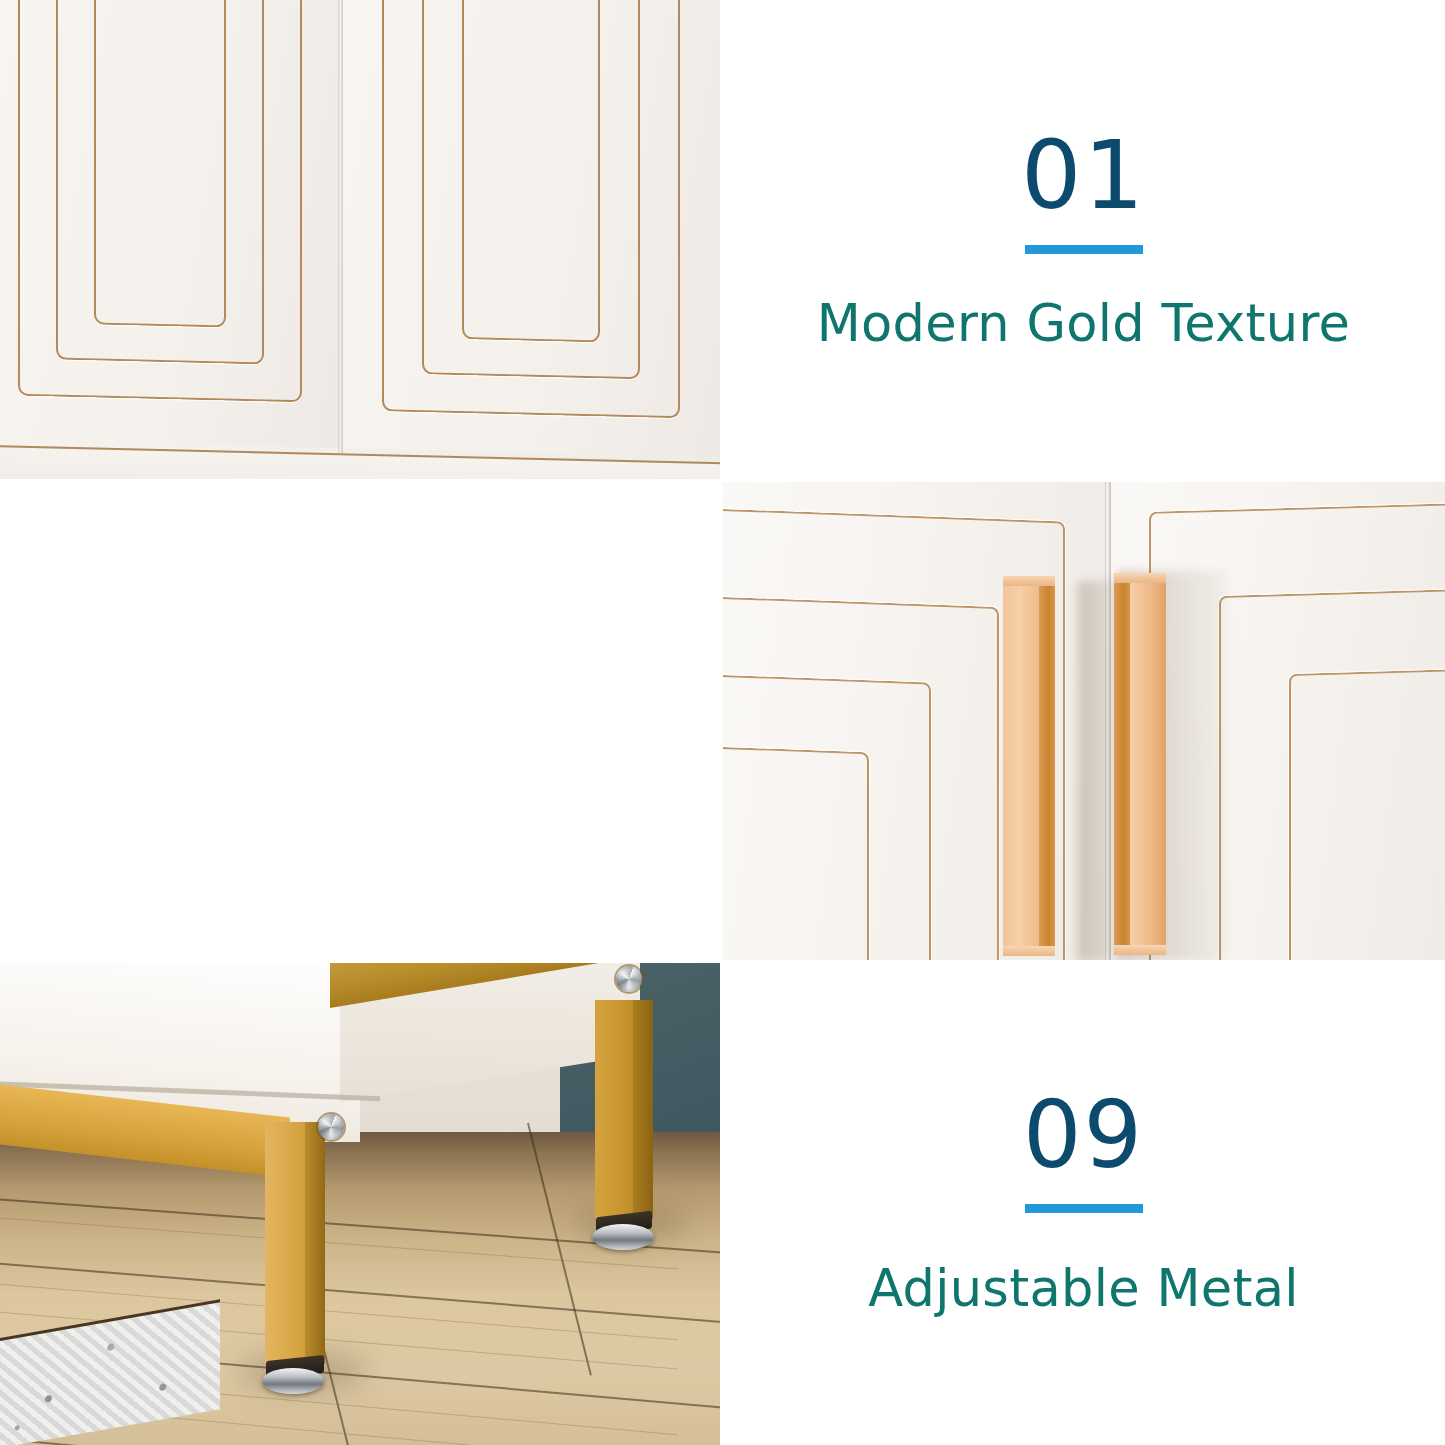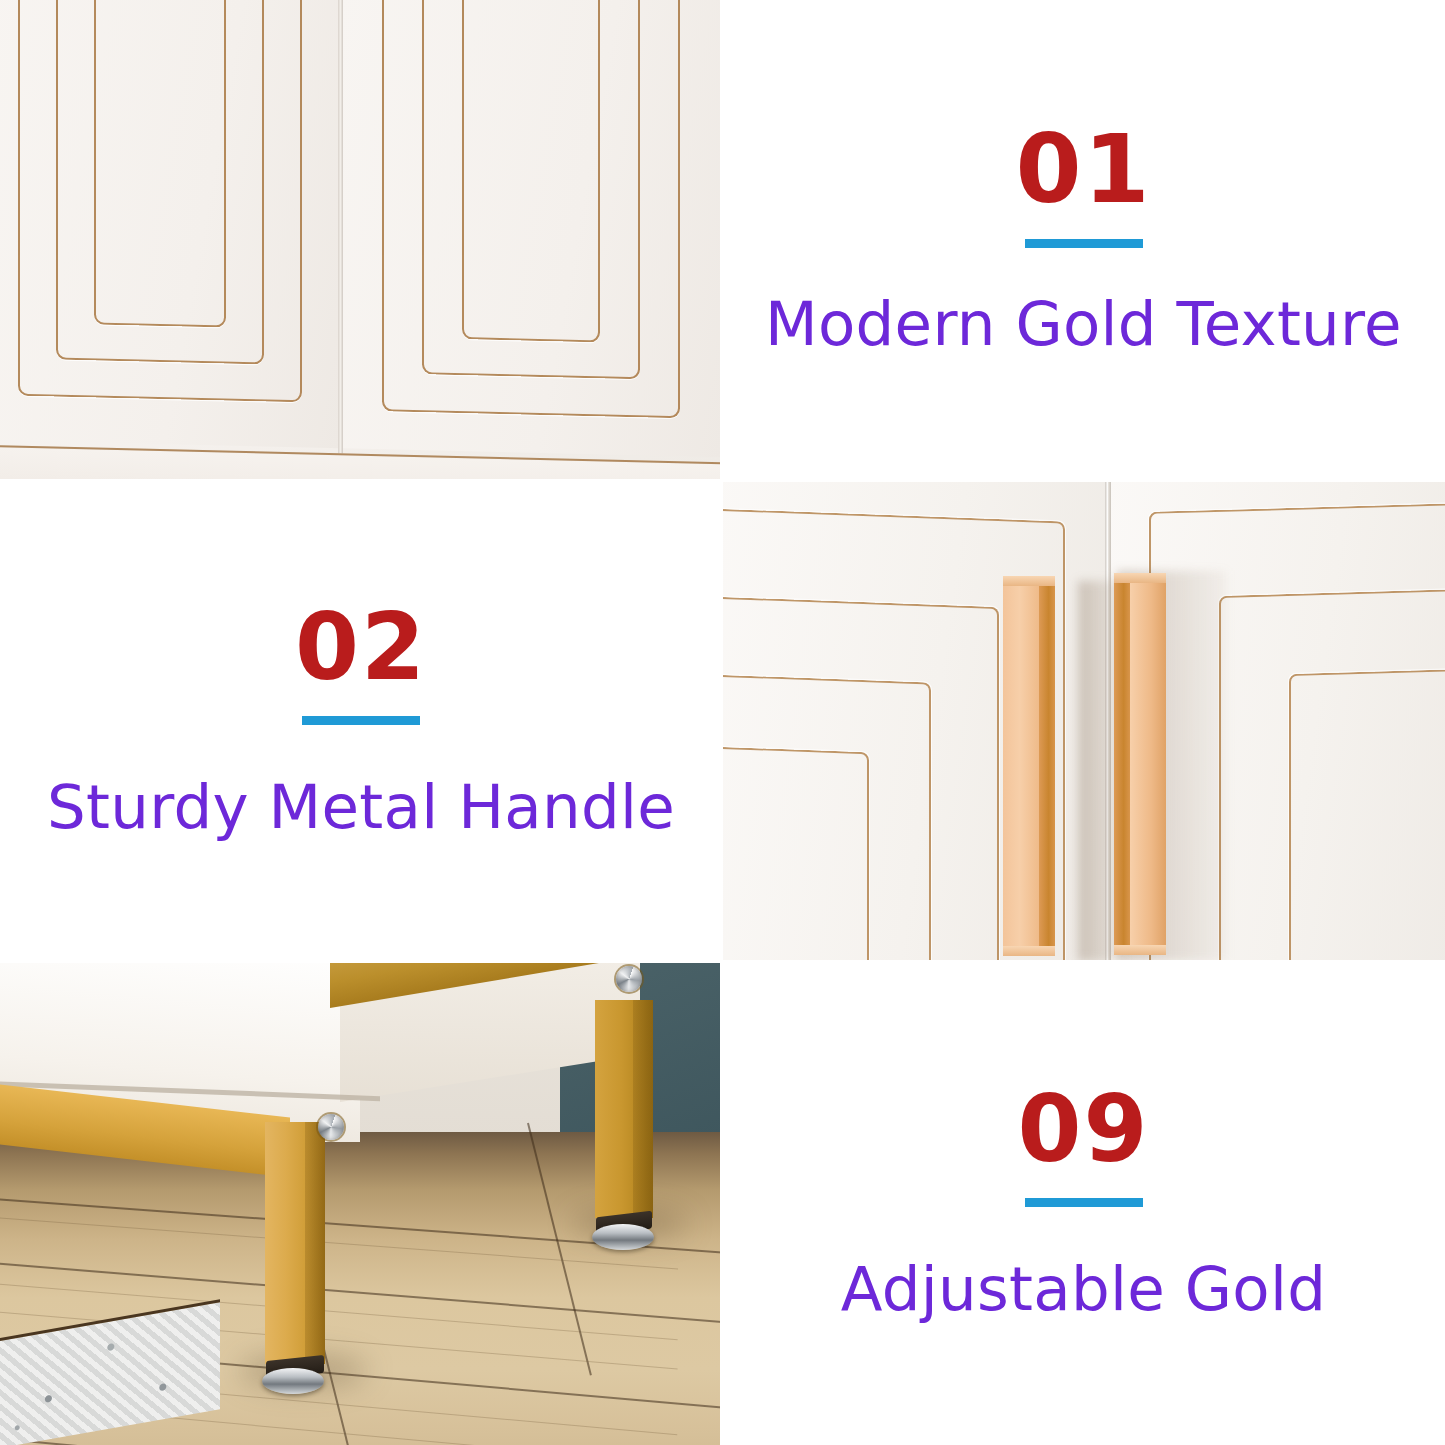--- a/index.html
+++ b/index.html
@@ -28,36 +28,36 @@
   .cell-br { left:722px;top:962px;width:723px; height:483px; }
 
   
   .caption {
     background:#ffffff;
     display:flex; flex-direction:column;
     align-items:center; justify-content:center;
     text-align:center;
   }
   .cap-num {
-    color:#b91c1c;
+    color:#0c4a6e;
     font-size:92px;
-    font-weight:700;
+    font-weight:400;
     letter-spacing:2px;
     line-height:1;
     font-family:"DejaVu Sans","Liberation Sans",sans-serif;
     position:relative;
     padding-bottom:8px;
   }
   .cap-rule {
     width:118px; height:9px; background:#1f9ad6;
     margin-top:14px; margin-bottom:46px;
   }
   .cap-title {
-    color:#6d28d9;
-    font-size:61px;
+    color:#0f766e;
+    font-size:51px;
     font-weight:400;
     letter-spacing:0.3px;
     white-space:nowrap;
     font-family:"DejaVu Sans","Liberation Sans",sans-serif;
   }
   .cap-tr .cap-num { font-size:95px; }
   .cap-tr .cap-rule { margin-bottom:40px; }
 
   
   .photo-doors {
@@ -285,25 +285,20 @@
       </div>
     </div>
   </div>
 
   <div class="cell cell-tr caption cap-tr">
     <div class="cap-num">01</div>
     <div class="cap-rule"></div>
     <div class="cap-title">Modern Gold Texture</div>
   </div>
 
-  <div class="cell cell-ml caption">
-    <div class="cap-num">02</div>
-    <div class="cap-rule"></div>
-    <div class="cap-title">Sturdy Metal Handle</div>
-  </div>
 
   <div class="cell cell-mr photo-handle">
 
     <div class="hdoor hdoor-l">
       <div class="hskew-l" style="position:absolute;inset:0;">
 
         <div class="hcorner c1"></div>
         <div class="hcorner c2"></div>
         <div class="hcorner c3"></div>
         <div class="hcorner c4"></div>
@@ -383,20 +378,20 @@
     <div class="foot-collar" style="left:266px;top:396px;width:58px;transform:skewY(-6deg);"></div>
     <div class="foot" style="left:262px;top:406px;"></div>
 
     <div class="screw" style="left:318px;top:152px;"></div>
     <div class="screw" style="left:616px;top:4px;"></div>
   </div>
 
   <div class="cell cell-br caption">
     <div class="cap-num">09</div>
     <div class="cap-rule"></div>
-    <div class="cap-title">Adjustable Gold</div>
+    <div class="cap-title">Adjustable Metal</div>
   </div>
 
   <div class="grid-gap-v" style="left:720px;"></div>
   <div class="grid-gap-h" style="top:479px;"></div>
   <div class="grid-gap-h" style="top:960px;"></div>
 
 </div>
 
 </body></html>

